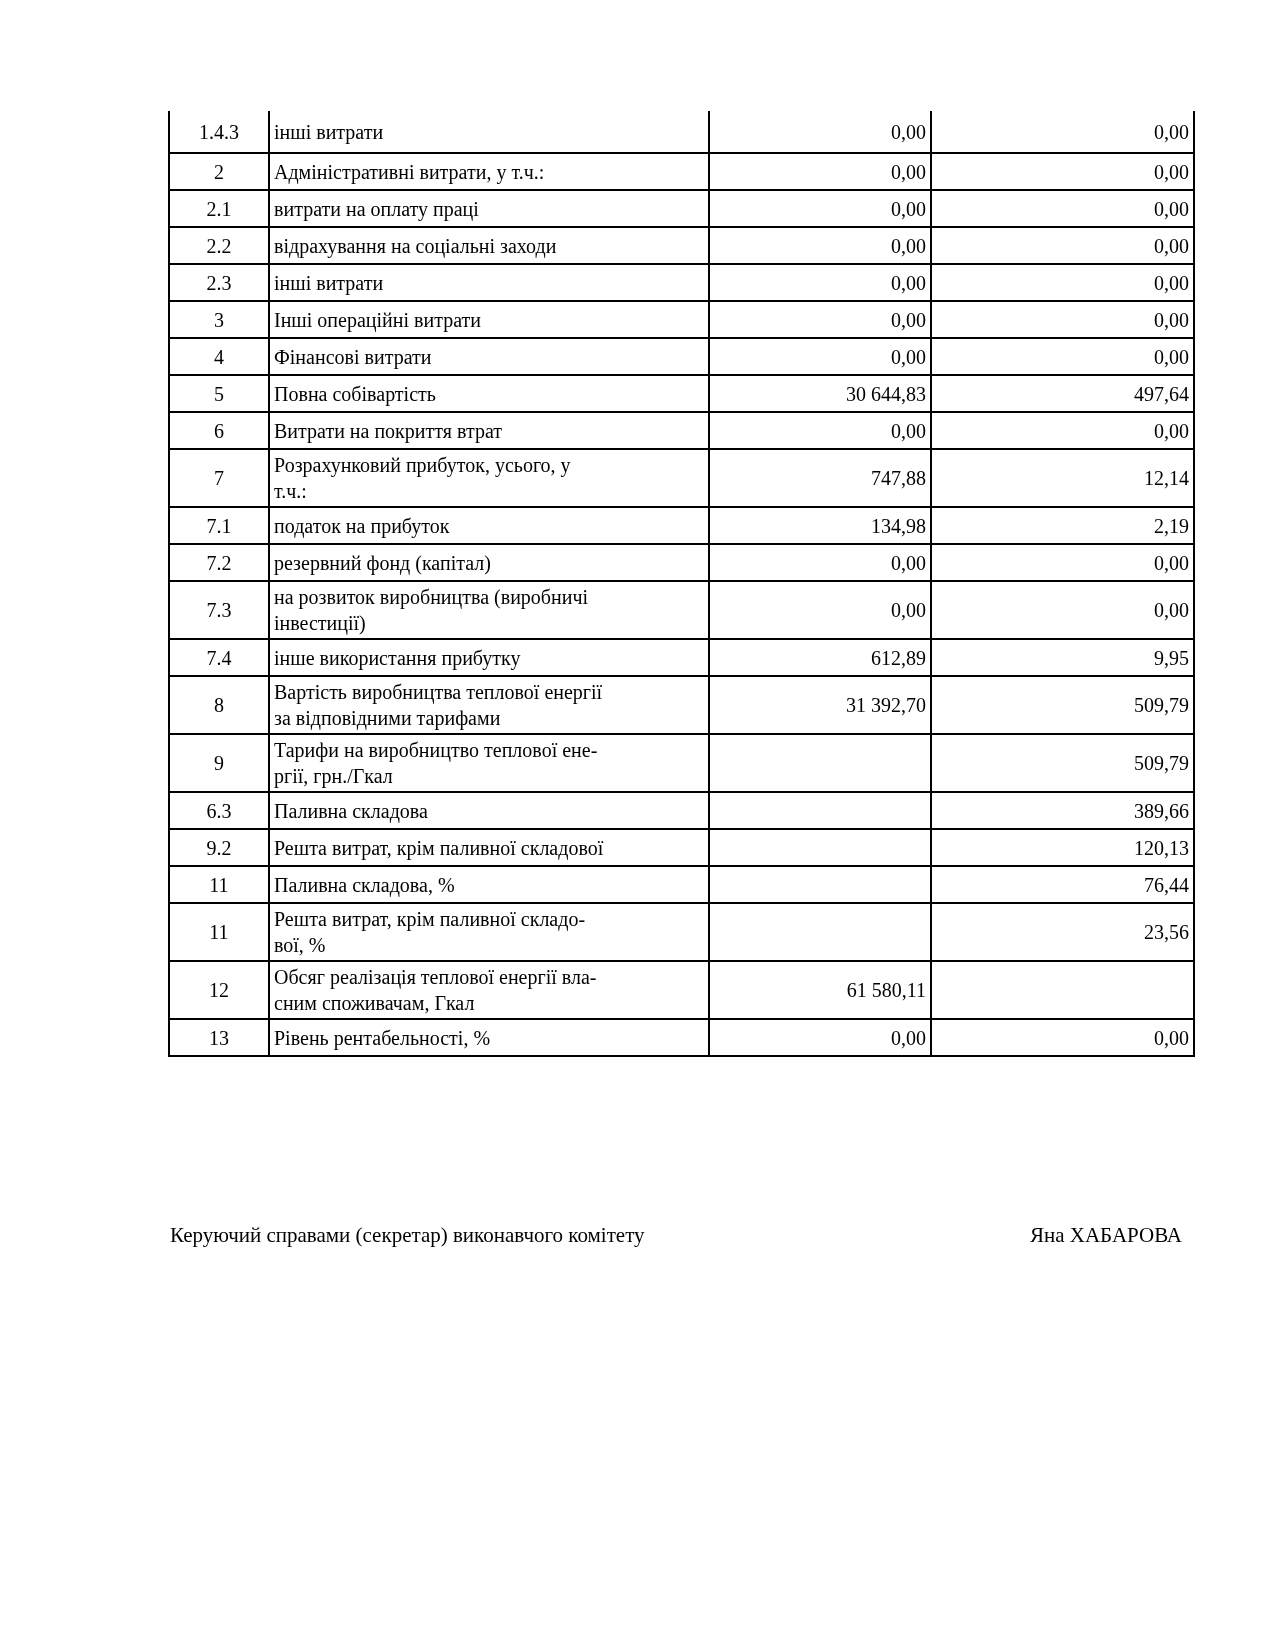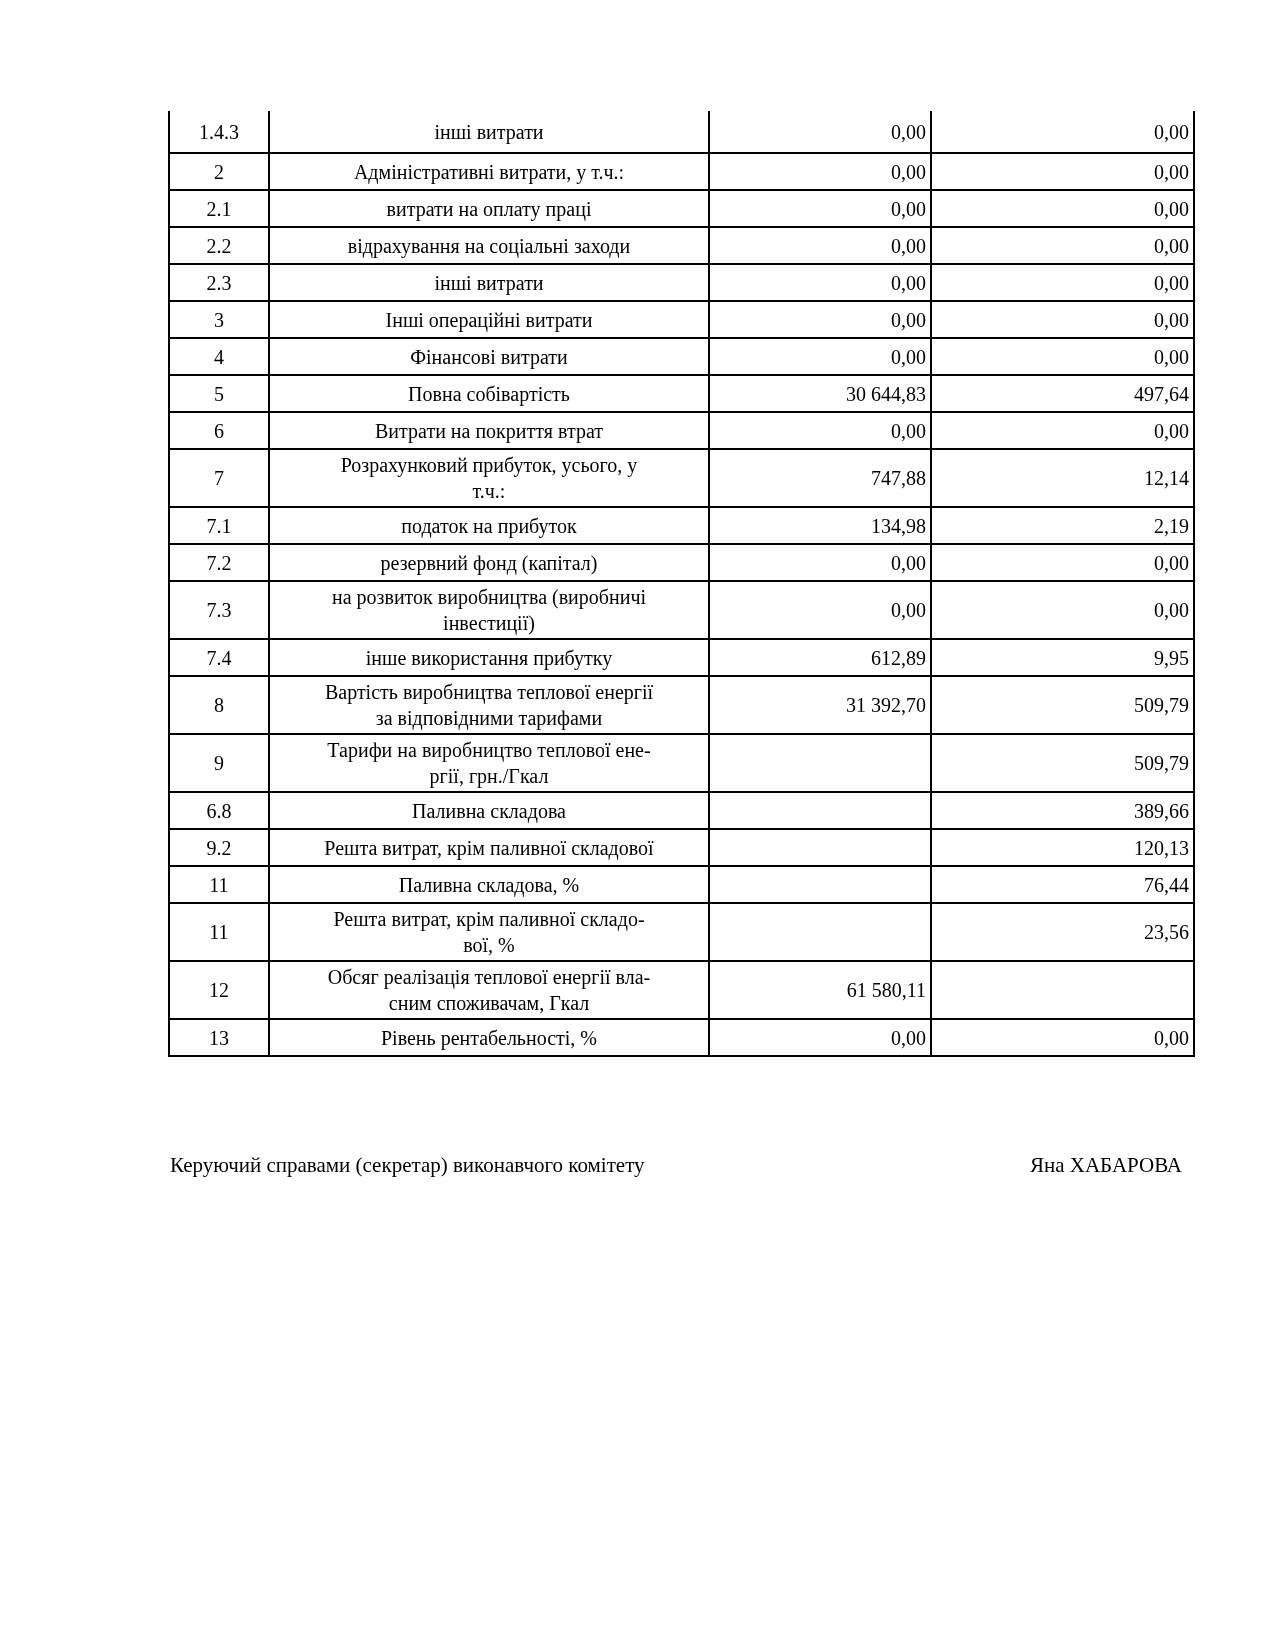--- a/index.html
+++ b/index.html
@@ -40,32 +40,32 @@
     height: 42px;
   }
   
   table.tariff tbody tr:first-child td {
     border-top: 0;
   }
   td.c-num {
     text-align: center;
   }
   td.c-desc {
-    text-align: center;
+    text-align: left;
     padding-left: 12px;
     padding-right: 8px;
     white-space: pre-line;
   }
   td.c-val {
     text-align: right;
   }
   .signature-line {
     position: absolute;
     left: 170px;
-    top: 1152px;
+    top: 1222px;
     width: 1012px;
     display: flex;
     justify-content: space-between;
     align-items: baseline;
     font-size: 21px;
     line-height: 26px;
   }
 </style>
 </head>
 <body>
@@ -174,21 +174,21 @@
           <td class="c-val">509,79</td>
         </tr>
         <tr>
           <td class="c-num">9</td>
           <td class="c-desc">Тарифи на виробництво теплової ене-
 ргії, грн./Гкал</td>
           <td class="c-val"></td>
           <td class="c-val">509,79</td>
         </tr>
         <tr>
-          <td class="c-num">6.8</td>
+          <td class="c-num">6.3</td>
           <td class="c-desc">Паливна складова</td>
           <td class="c-val"></td>
           <td class="c-val">389,66</td>
         </tr>
         <tr>
           <td class="c-num">9.2</td>
           <td class="c-desc">Решта витрат, крім паливної складової</td>
           <td class="c-val"></td>
           <td class="c-val">120,13</td>
         </tr>

